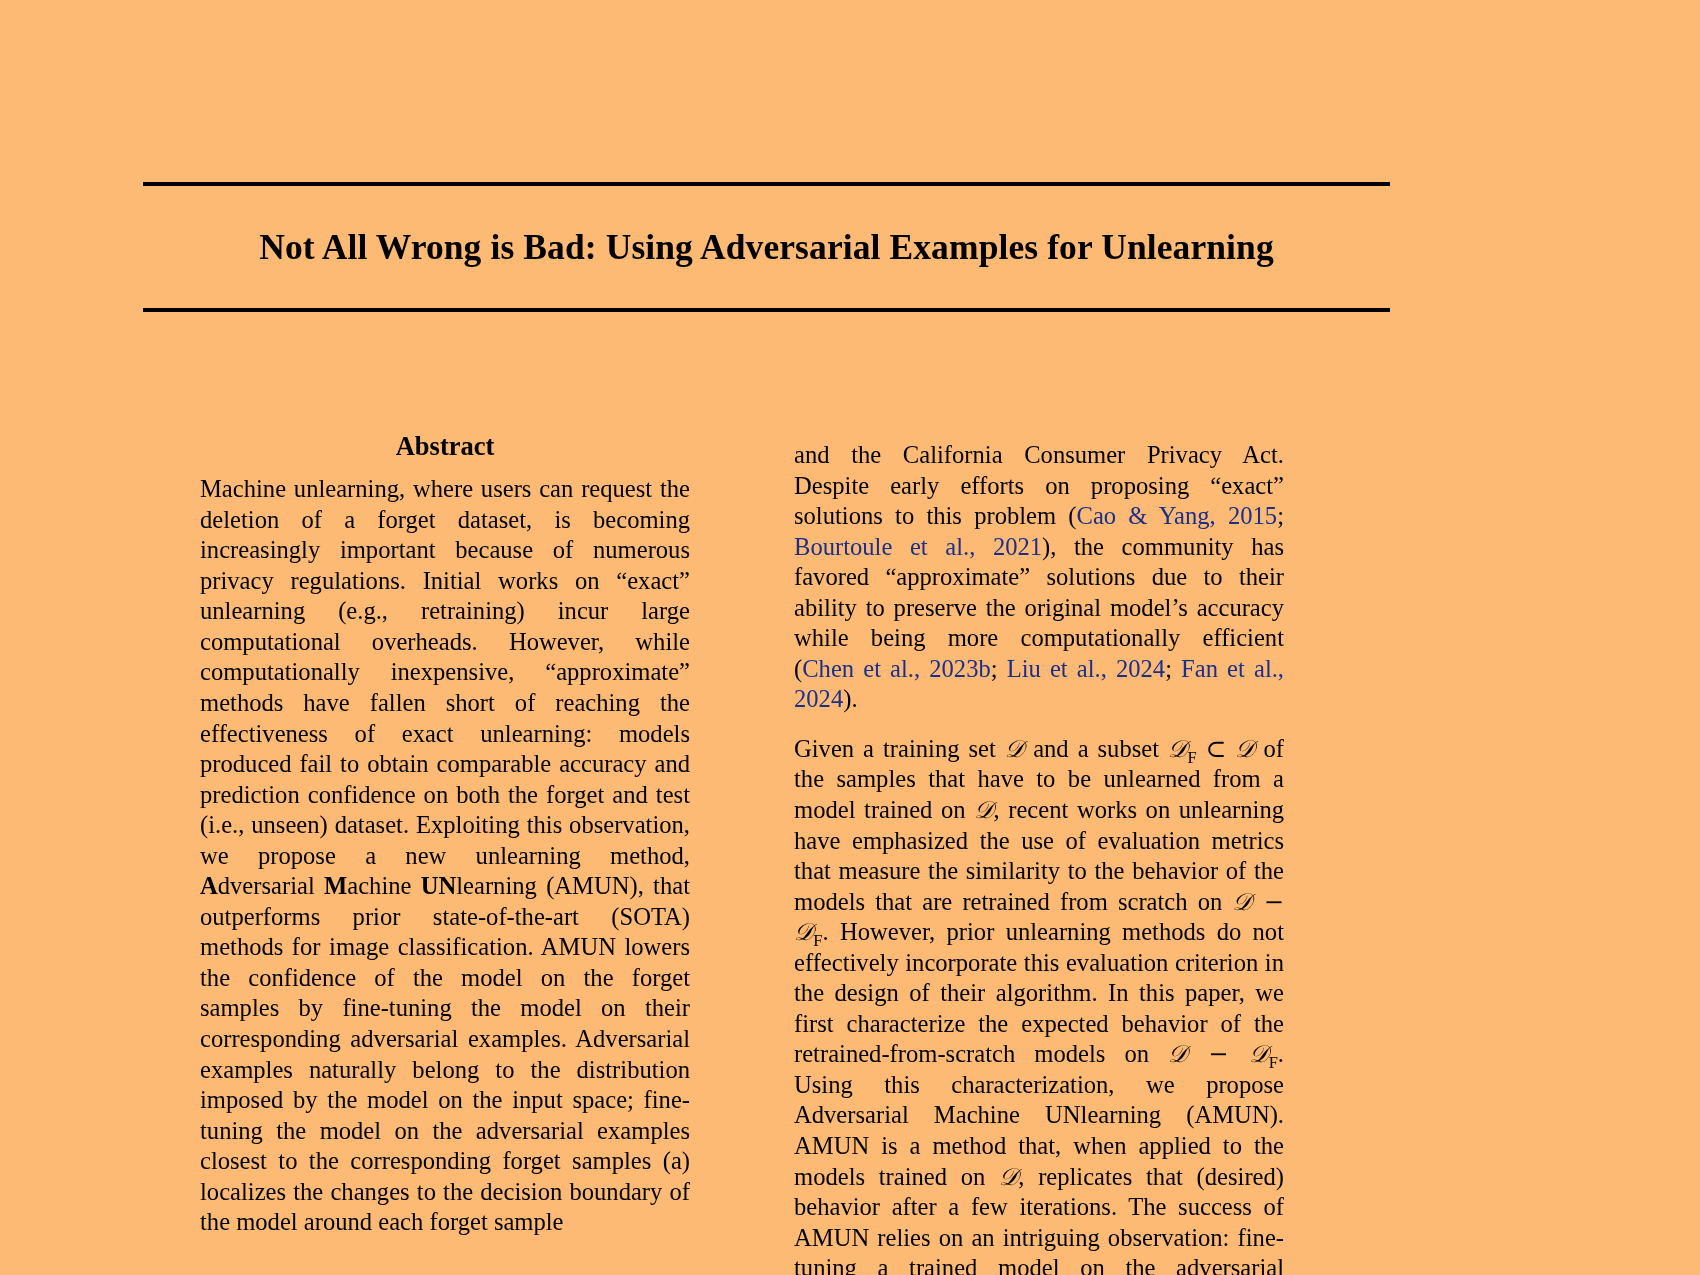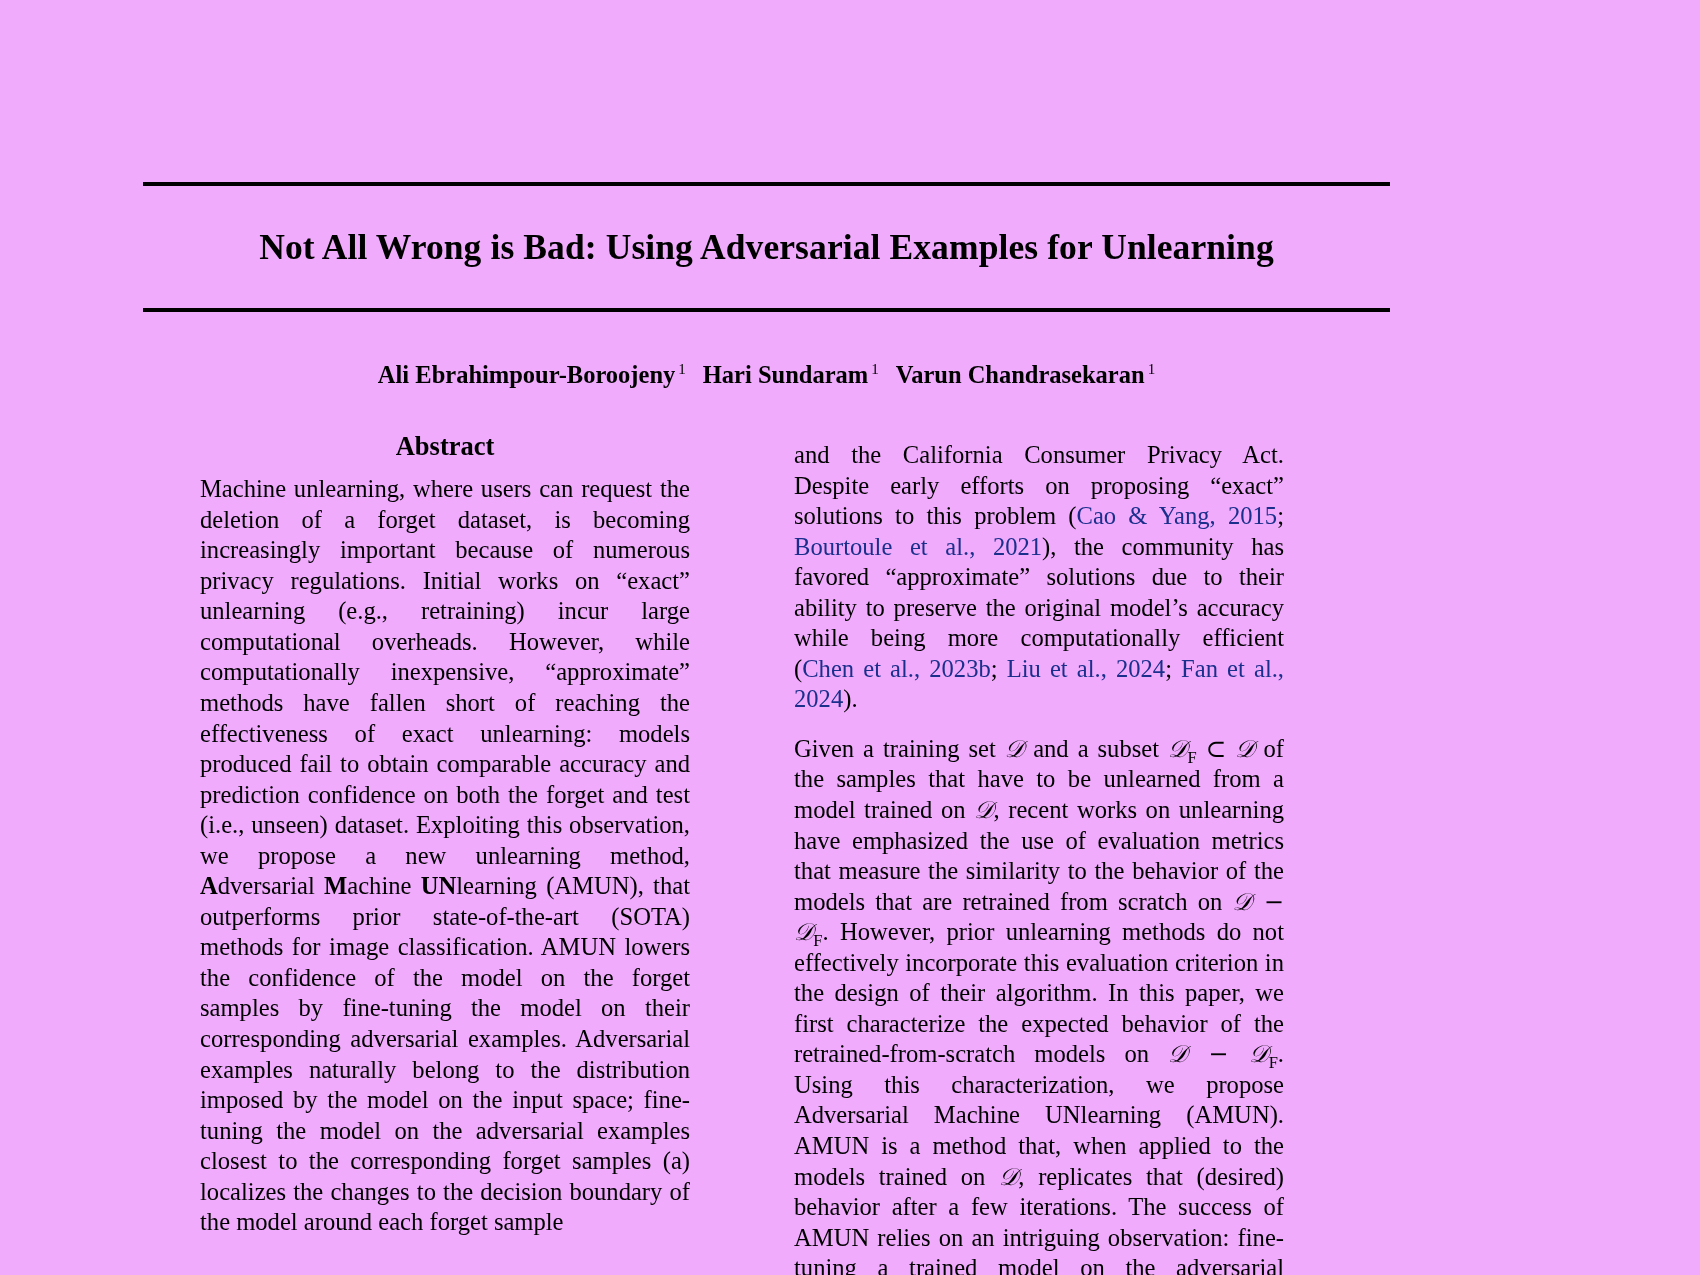--- a/index.html
+++ b/index.html
@@ -4,21 +4,21 @@
 <style>
   html, body {
     margin: 0;
     padding: 0;
     background: #ffffff;
   }
   .page {
     position: relative;
     width: 1700px;
     height: 1275px;
-    background: #f0abfc;
+    background: #fdba74;
     overflow: hidden;
     font-family: "Liberation Serif", "DejaVu Serif", serif;
     color: #000000;
     text-decoration: underline;
   }
   .title-block {
     position: absolute;
     left: 143px;
     top: 182px;
     width: 1247px;
@@ -122,23 +122,20 @@
 <body>
 
 <div class="page">
 
   <div class="title-block">
     <div class="rule"></div>
     <h1 class="paper-title">Not All Wrong is Bad: Using Adversarial Examples for Unlearning</h1>
     <div class="rule rule-bottom"></div>
   </div>
 
-  <div class="authors">
-    <span>Ali Ebrahimpour-Boroojeny</span><span class="sup">1</span><span class="author-gap"></span><span>Hari Sundaram</span><span class="sup">1</span><span class="author-gap"></span><span>Varun Chandrasekaran</span><span class="sup">1</span>
-  </div>
 
   <div class="columns">
 
     <div class="col col-left">
       <div class="abstract-heading">Abstract</div>
       <p class="para"><span>Machine unlearning, where users can request the deletion of a forget dataset, is becoming increasingly important because of numerous privacy regulations. Initial works on “exact” unlearning (e.g., retraining) incur large computational overheads. However, while computationally inexpensive, “approximate” methods have fallen short of reaching the effectiveness of exact unlearning: models produced fail to obtain comparable accuracy and prediction confidence on both the forget and test (i.e., unseen) dataset. Exploiting this observation, we propose a new unlearning method, </span><b class="mono-cap">A</b><span>dversarial </span><b class="mono-cap">M</b><span>achine </span><b class="mono-cap">UN</b><span>learning (AMUN), that outperforms prior state-of-the-art (SOTA) methods for image classification. AMUN lowers the confidence of the model on the forget samples by fine-tuning the model on their corresponding adversarial examples. Adversarial examples naturally belong to the distribution imposed by the model on the input space; fine-tuning the model on the adversarial examples closest to the corresponding forget samples (a) localizes the changes to the decision boundary of the model around each forget sample</span></p>
     </div>
 
     <div class="col col-right">
 

